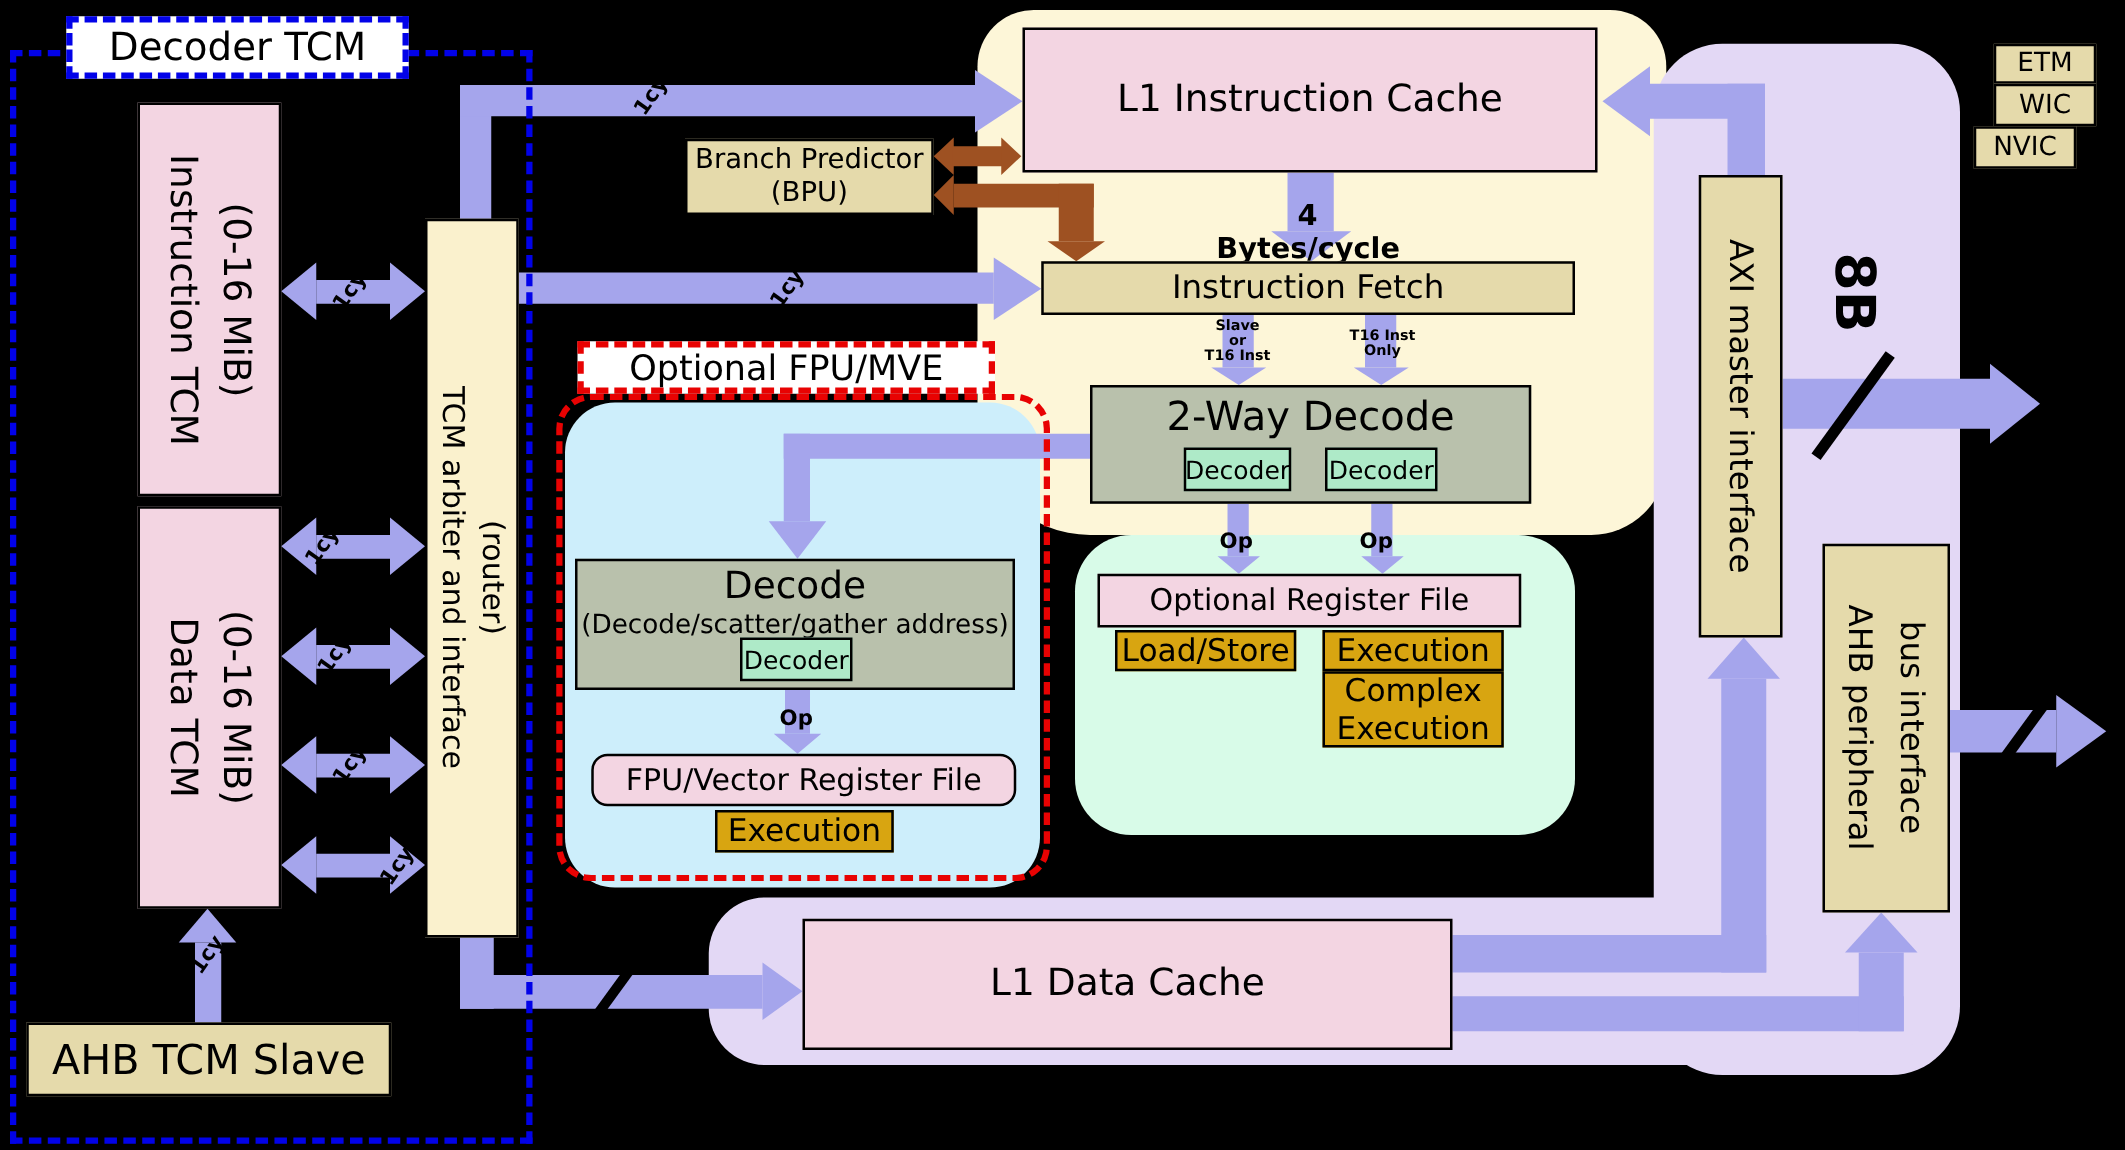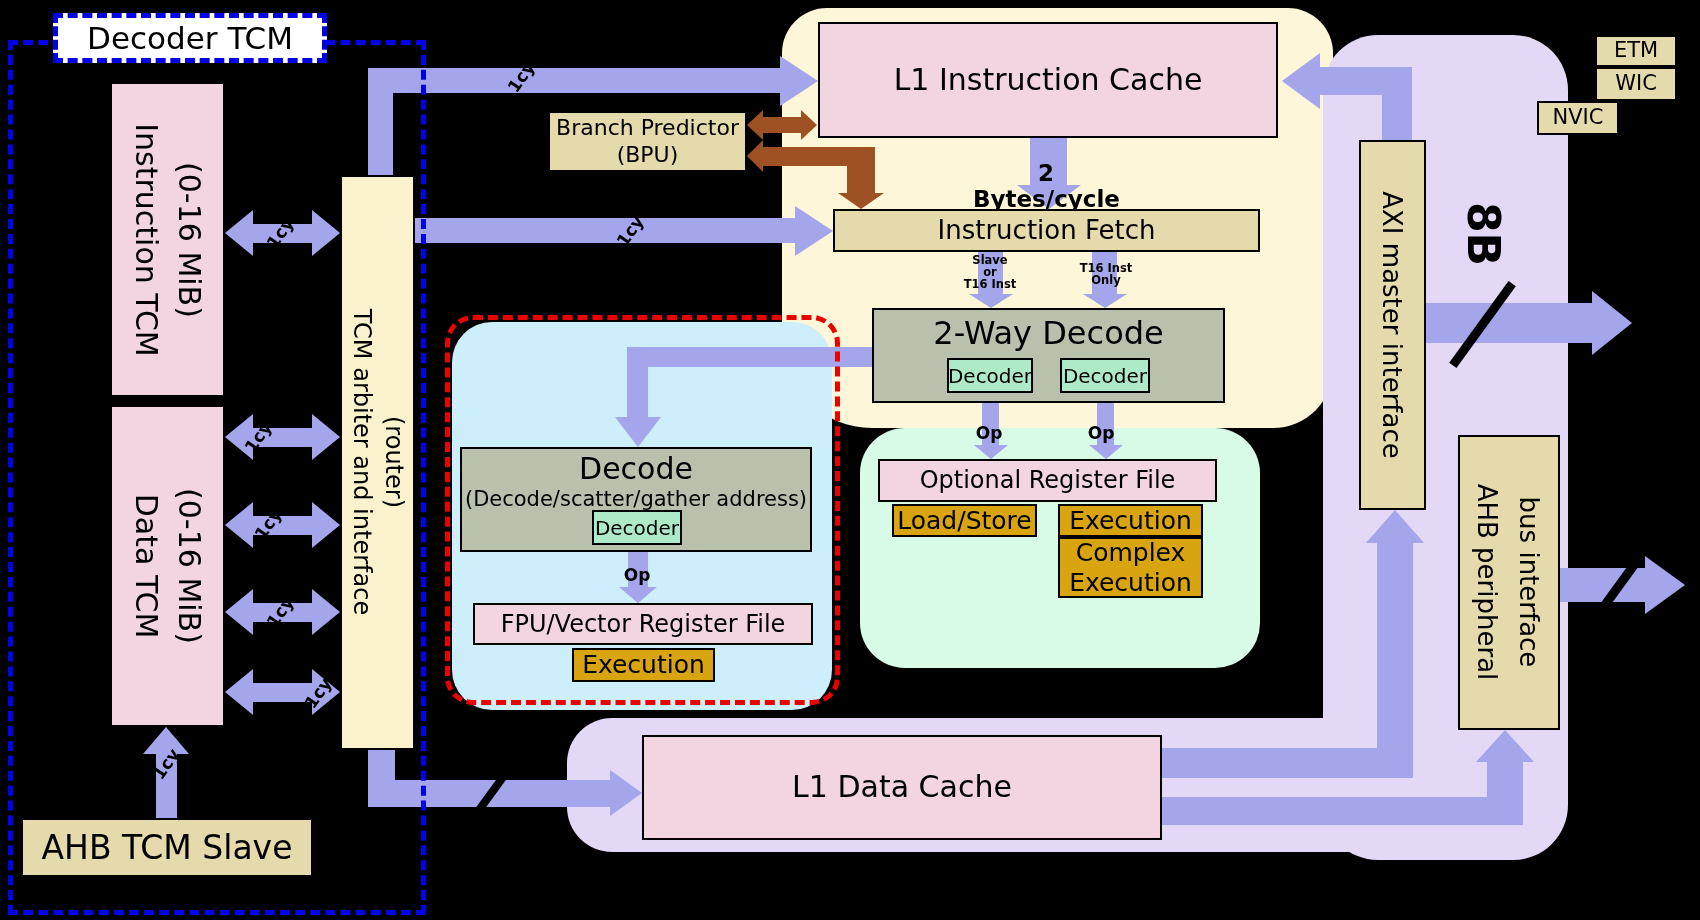--- a/index.html
+++ b/index.html
@@ -157,20 +157,23 @@
     <div class="bshaft" style="left:847px;top:147px;width:28px;height:46px;"></div>
     <div class="tri" style="left:838px;top:193px;border-left:23px solid transparent;border-right:23px solid transparent;border-top:16px solid #9e5122;"></div>
   </div>
 
   <div class="abs dash-blue" style="left:8px;top:40px;width:418px;height:875px;box-sizing:border-box;"></div>
   <div class="abs dash-red" style="left:445px;top:315px;width:395px;height:390px;border-radius:28px;box-sizing:border-box;"></div>
 
   <div class="abs dash-blue" style="left:53px;top:13px;width:274px;height:50px;background:#fff;box-sizing:border-box;display:flex;align-items:center;justify-content:center;font-size:31px;">
     <span>Decoder TCM</span>
   </div>
+  <div class="abs dash-red" style="left:462px;top:273px;width:334px;height:42px;background:#fff;box-sizing:border-box;display:flex;align-items:center;justify-content:center;font-size:28px;">
+    <span>Optional FPU/MVE</span>
+  </div>
 
   <div class="box" style="left:110px;top:82px;width:115px;height:315px;background:#f3d5e2;"></div>
   <div class="vt" style="left:146px;top:240px;font-size:30px;">Instruction TCM</div>
   <div class="vt" style="left:189px;top:240px;font-size:30px;">(0-16 MiB)</div>
 
   <div class="box" style="left:110px;top:405px;width:115px;height:322px;background:#f3d5e2;"></div>
   <div class="vt" style="left:146px;top:566px;font-size:30px;">Data TCM</div>
   <div class="vt" style="left:189px;top:566px;font-size:30px;">(0-16 MiB)</div>
 
   <div class="box" style="left:340px;top:175px;width:75px;height:575px;background:#faf1cd;"></div>
@@ -184,21 +187,21 @@
 
   <div class="box" style="left:21px;top:818px;width:292px;height:59px;background:#e5daab;font-size:33px;">
     <span>AHB TCM Slave</span>
   </div>
 
   <div class="box" style="left:818px;top:22px;width:460px;height:116px;background:#f3d5e2;font-size:30px;line-height:1.35;">
     <div>L1 Instruction Cache</div>
   </div>
 
   <div class="lbl" style="left:973px;top:160px;width:146px;font-size:23px;font-weight:bold;">
-    <span>2 Bytes/cycle</span>
+    <span>4 Bytes/cycle</span>
   </div>
 
   <div class="box" style="left:833px;top:209px;width:427px;height:43px;background:#e5daab;font-size:26px;">
     <span>Instruction Fetch</span>
   </div>
 
   <div class="lbl" style="left:950px;top:254px;width:80px;font-size:11.5px;font-weight:bold;line-height:12px;">
     <div>Slave</div>
     <div>or</div>
     <div>T16 Inst</div>
@@ -223,21 +226,21 @@
     <div style="font-size:21px;">(Decode/scatter/gather address)</div>
   </div>
   <div class="box" style="left:592px;top:510px;width:90px;height:35px;background:#aeeac8;font-size:20px;">
     <span>Decoder</span>
   </div>
 
   <div class="lbl" style="left:617px;top:565px;width:40px;font-size:17px;font-weight:bold;">
     <span>Op</span>
   </div>
 
-  <div class="box" style="left:473px;top:603px;width:340px;height:42px;background:#f3d5e2;font-size:24px;">
+  <div class="box" style="left:473px;top:603px;width:340px;height:42px;background:#f3d5e2;font-size:24px;border-radius:13px;">
     <span>FPU/Vector Register File</span>
   </div>
   <div class="box" style="left:572px;top:648px;width:143px;height:34px;background:#d8a511;font-size:25px;">
     <span>Execution</span>
   </div>
 
   <div class="lbl" style="left:969px;top:423px;width:40px;font-size:17px;font-weight:bold;">
     <span>Op</span>
   </div>
   <div class="lbl" style="left:1081px;top:423px;width:40px;font-size:17px;font-weight:bold;">
@@ -270,21 +273,21 @@
   <div class="box" style="left:1458px;top:435px;width:102px;height:295px;background:#e5daab;"></div>
   <div class="vt" style="left:1487px;top:582px;font-size:26px;">AHB peripheral</div>
   <div class="vt" style="left:1529px;top:582px;font-size:26px;">bus interface</div>
 
   <div class="box" style="left:1595px;top:35px;width:82px;height:32px;background:#e5daab;font-size:21px;">
     <span>ETM</span>
   </div>
   <div class="box" style="left:1595px;top:67px;width:82px;height:34px;background:#e5daab;font-size:21px;">
     <span>WIC</span>
   </div>
-  <div class="box" style="left:1537px;top:101px;width:82px;height:34px;background:#e5daab;font-size:21px;">
+  <div class="box" style="left:1579px;top:101px;width:82px;height:34px;background:#e5daab;font-size:21px;">
     <span>NVIC</span>
   </div>
 
   <span class="lat" style="left:280px;top:233px;">1cy</span>
   <span class="lat" style="left:258px;top:437px;">1cy</span>
   <span class="lat" style="left:268px;top:524px;">1cy</span>
   <span class="lat" style="left:280px;top:612px;">1cy</span>
   <span class="lat" style="left:318px;top:693px;">1cy</span>
   <span class="lat" style="left:166px;top:764px;">1cy</span>
   <span class="lat" style="left:521px;top:77px;">1cy</span>

